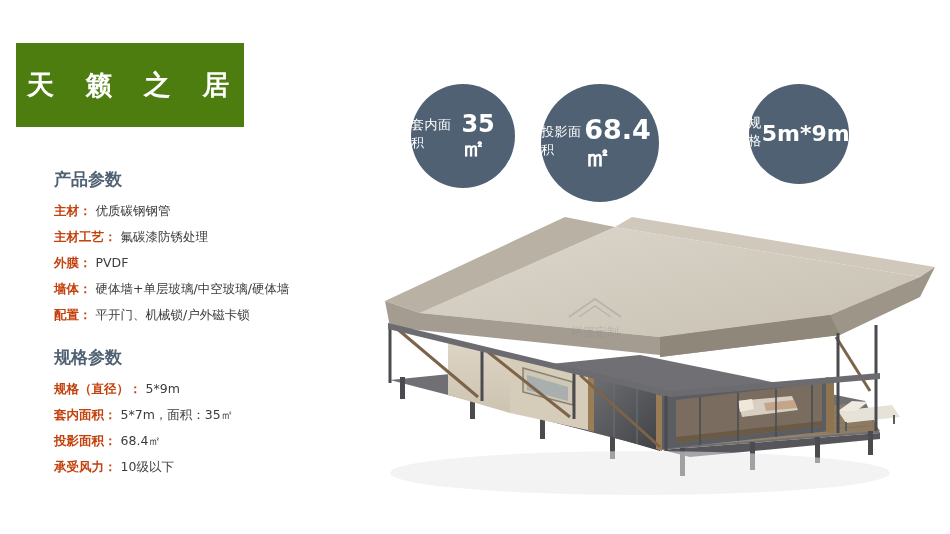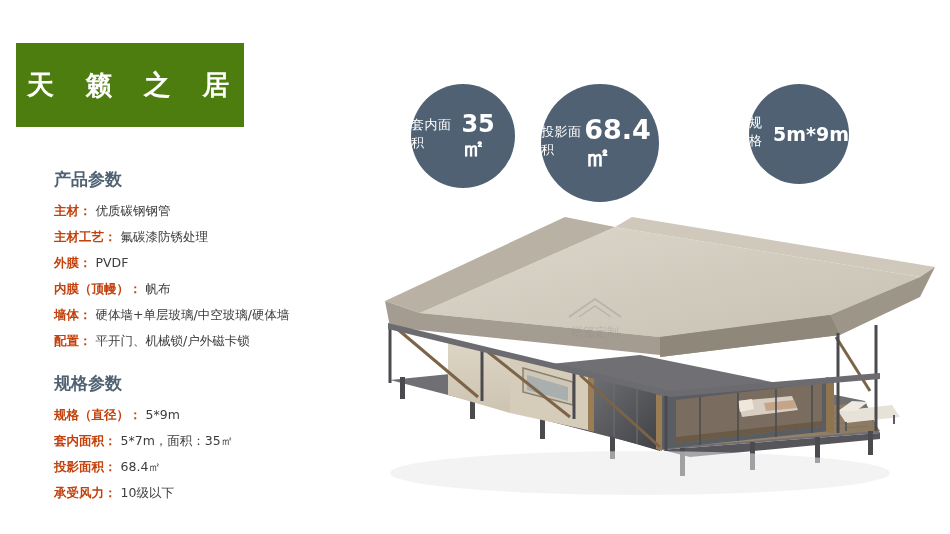--- a/index.html
+++ b/index.html
@@ -112,21 +112,21 @@
     width: 118px;
     height: 118px;
   }
   #circle-2 .c-value { font-size: 27px; }
   #circle-3 {
     left: 749px;
     top: 84px;
     width: 100px;
     height: 100px;
   }
-  #circle-3 .c-value { font-size: 19px; }
+  #circle-3 .c-value { font-size: 22px; }
 
   
   .render {
     position: absolute;
     left: 360px;
     top: 205px;
     width: 590px;
     height: 320px;
   }
   .render svg { display: block; }
@@ -161,24 +161,20 @@
       <span class="spec-label">主材：</span>
       <span class="spec-value">优质碳钢钢管</span>
     </div>
     <div class="spec-row">
       <span class="spec-label">主材工艺：</span>
       <span class="spec-value">氟碳漆防锈处理</span>
     </div>
     <div class="spec-row">
       <span class="spec-label">外膜：</span>
       <span class="spec-value">PVDF</span>
-    </div>
-    <div class="spec-row">
-      <span class="spec-label">内膜（顶幔）：</span>
-      <span class="spec-value">帆布</span>
     </div>
     <div class="spec-row">
       <span class="spec-label">墙体：</span>
       <span class="spec-value">硬体墙+单层玻璃/中空玻璃/硬体墙</span>
     </div>
     <div class="spec-row">
       <span class="spec-label">配置：</span>
       <span class="spec-value">平开门、机械锁/户外磁卡锁</span>
     </div>
 

